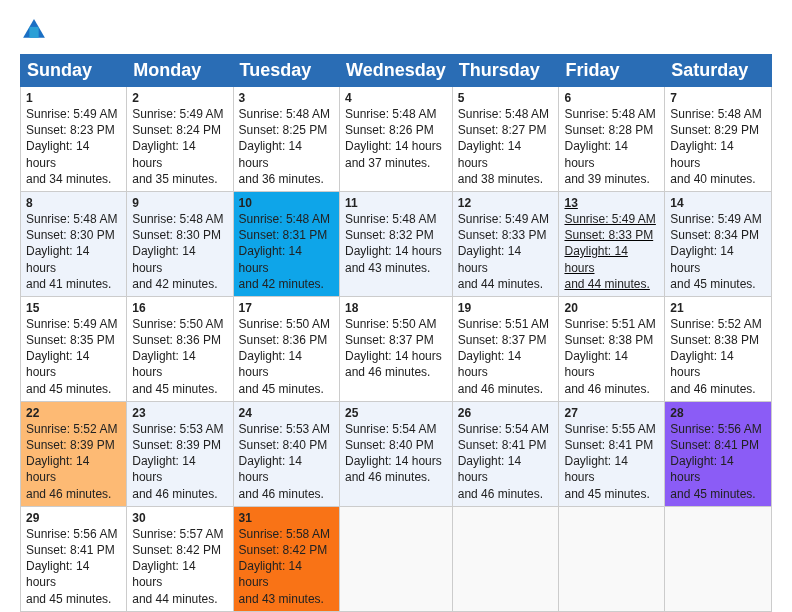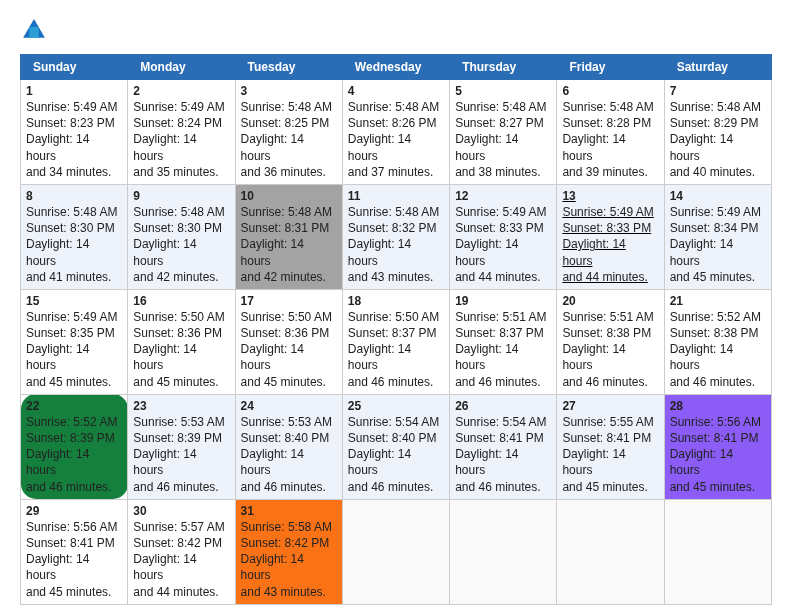--- a/index.html
+++ b/index.html
@@ -49,22 +49,22 @@
     .calendar {
       flex: 1;
       border-collapse: collapse;
       width: 100%;
       font-size: 10px;
     }
     .calendar th {
       background-color: #2a6db5;
       color: #fff;
       text-align: left;
-      padding: 5px 12px;
-      font-size: 12px;
+      padding: 5px 6px;
+      font-size: 18px;
       font-weight: bold;
       border: 1px solid #2a6db5;
     }
     .calendar td {
       border: 1px solid #ccc;
       vertical-align: top;
       padding: 4px 5px;
       width: 14.28%;
       background: #fff;
     }
@@ -156,21 +156,21 @@
         </tr>
         <tr>
           <td style="background-color: rgb(238, 243, 251);">
             <span class="day-num">8</span>
             <div class="day-info">Sunrise: 5:48 AM<br>Sunset: 8:30 PM<br>Daylight: 14 hours<br>and 41 minutes.</div>
           </td>
           <td style="background-color: rgb(238, 243, 251);">
             <span class="day-num">9</span>
             <div class="day-info">Sunrise: 5:48 AM<br>Sunset: 8:30 PM<br>Daylight: 14 hours<br>and 42 minutes.</div>
           </td>
-          <td style="background-color: #a3a3a3;">
+          <td style="background-color: #0ea5e9;">
             <span class="day-num">10</span>
             <div class="day-info">Sunrise: 5:48 AM<br>Sunset: 8:31 PM<br>Daylight: 14 hours<br>and 42 minutes.</div>
           </td>
           <td style="background-color: rgb(238, 243, 251);">
             <span class="day-num">11</span>
             <div class="day-info">Sunrise: 5:48 AM<br>Sunset: 8:32 PM<br>Daylight: 14 hours<br>and 43 minutes.</div>
           </td>
           <td style="background-color: rgb(238, 243, 251);">
             <span class="day-num">12</span>
             <div class="day-info">Sunrise: 5:49 AM<br>Sunset: 8:33 PM<br>Daylight: 14 hours<br>and 44 minutes.</div>
@@ -208,21 +208,21 @@
           <td style="background-color: rgb(255, 255, 255);">
             <span class="day-num">20</span>
             <div class="day-info">Sunrise: 5:51 AM<br>Sunset: 8:38 PM<br>Daylight: 14 hours<br>and 46 minutes.</div>
           </td>
           <td style="background-color: rgb(255, 255, 255);">
             <span class="day-num">21</span>
             <div class="day-info">Sunrise: 5:52 AM<br>Sunset: 8:38 PM<br>Daylight: 14 hours<br>and 46 minutes.</div>
           </td>
         </tr>
         <tr>
-          <td style="background-color: #15803d; border-radius: 15px;">
+          <td style="background-color: #fdba74;">
             <span class="day-num">22</span>
             <div class="day-info">Sunrise: 5:52 AM<br>Sunset: 8:39 PM<br>Daylight: 14 hours<br>and 46 minutes.</div>
           </td>
           <td style="background-color: rgb(238, 243, 251);">
             <span class="day-num">23</span>
             <div class="day-info">Sunrise: 5:53 AM<br>Sunset: 8:39 PM<br>Daylight: 14 hours<br>and 46 minutes.</div>
           </td>
           <td style="background-color: rgb(238, 243, 251);">
             <span class="day-num">24</span>
             <div class="day-info">Sunrise: 5:53 AM<br>Sunset: 8:40 PM<br>Daylight: 14 hours<br>and 46 minutes.</div>

